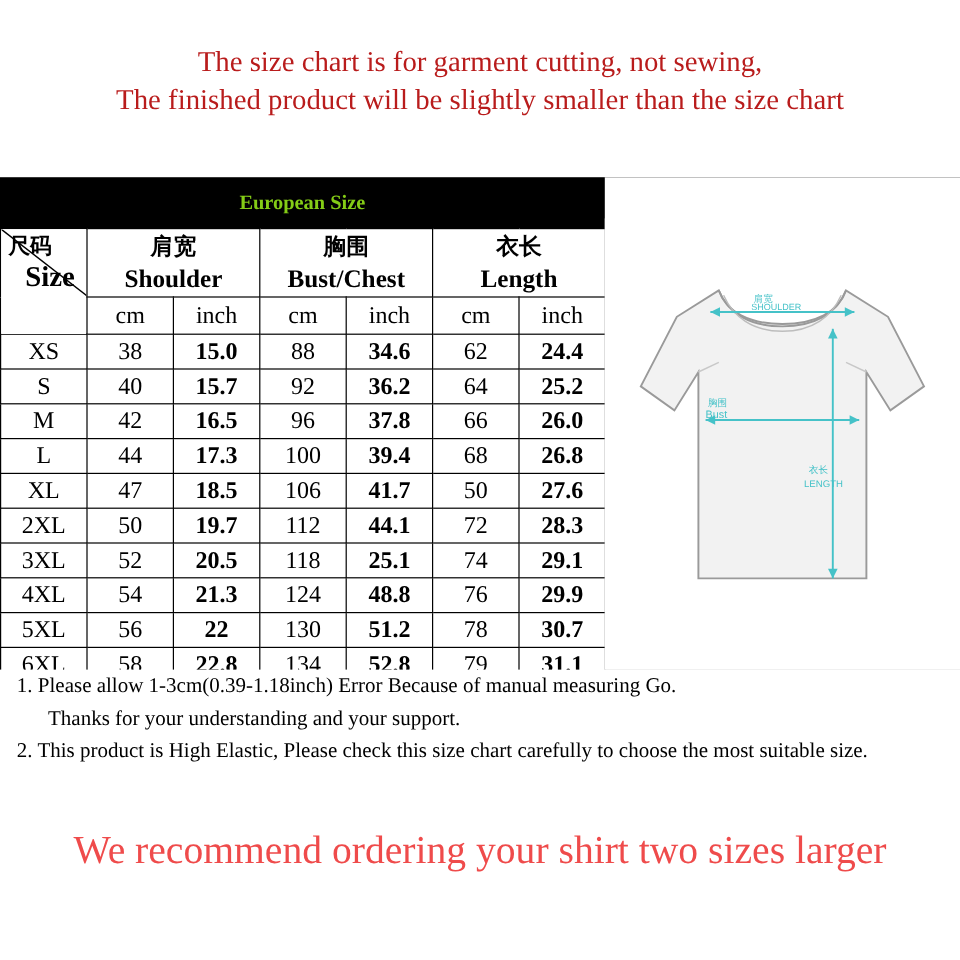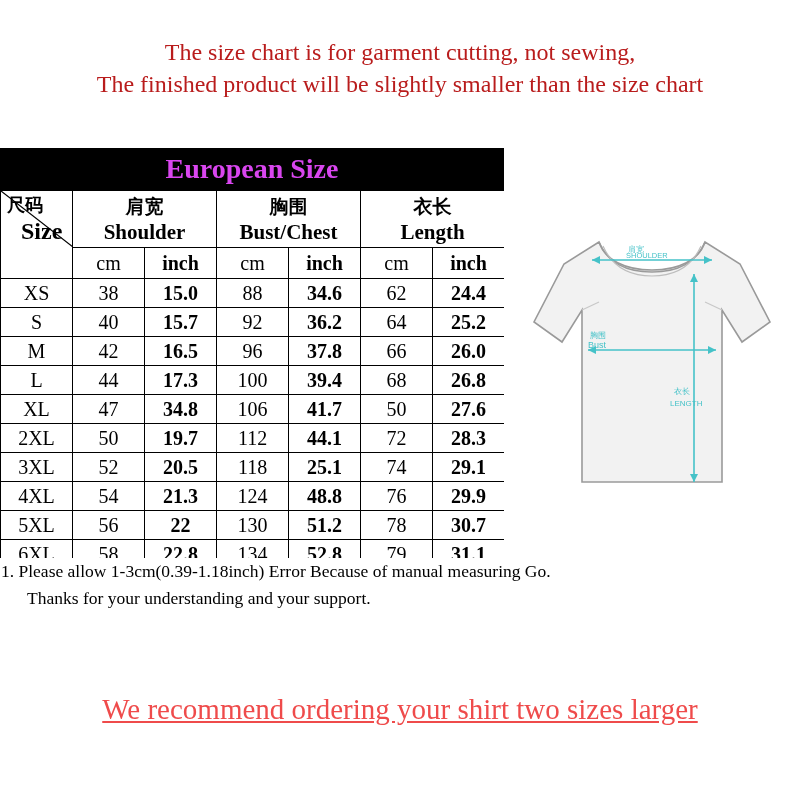--- a/index.html
+++ b/index.html
@@ -55,22 +55,22 @@
     top: 0;
     width: 296px;
     height: 410px;
     background: #fff;
   }
 
   .euro-title {
     height: 42px;
     line-height: 42px;
     text-align: center;
-    color: #d946ef;
-    font-size: 28px;
+    color: #84cc16;
+    font-size: 17px;
     font-weight: bold;
     font-family: "Liberation Serif", serif;
     background: #000;
   }
 
   table.size-table {
     border-collapse: collapse;
     width: 504px;
     background: #fff;
     table-layout: fixed;
@@ -120,21 +120,21 @@
     height: 30px;
     font-size: 20px;
     color: #000;
     font-weight: normal;
     margin-top: 26px;
   }
   .unit-inch {
     height: 30px;
     font-size: 20px;
     color: #ff2b2b;
-    font-weight: bold;
+    font-weight: normal;
   }
 
   .row-cell {
     height: 28px;
     font-size: 20px;
   }
   .cell-red {
     color: #ff2b2b;
     font-weight: bold;
   }
@@ -156,45 +156,44 @@
   .notes {
     position: absolute;
     left: 0;
     top: 558px;
     width: 800px;
     background: #fff;
     color: #000;
     font-family: "Liberation Serif", serif;
     font-size: 17.5px;
     line-height: 27px;
-    padding-left: 1px;
+    padding-left: 14px;
     box-sizing: border-box;
   }
   .notes .indent { padding-left: 26px; }
 
   
   .bottom-notice {
     position: absolute;
     left: 0;
     top: 672px;
     width: 800px;
     text-align: center;
     color: #ef4b4b;
     font-family: "Liberation Serif", serif;
   }
   .bottom-line-1 {
     font-size: 24px;
     line-height: 34px;
   }
   .bottom-line-2 {
-    font-size: 29px;
+    font-size: 33px;
     line-height: 46px;
     margin-top: 14px;
     white-space: nowrap;
-    text-decoration: underline;
   }
 </style>
 </head>
 <body>
 
 <div class="page">
 
   <div class="top-notice">
     <div>The size chart is for garment cutting, not sewing,</div>
     <div>The finished product will be slightly smaller than the size chart</div>
@@ -279,21 +278,21 @@
               <td class="row-cell">44</td>
               <td class="row-cell cell-red">17.3</td>
               <td class="row-cell">100</td>
               <td class="row-cell cell-red">39.4</td>
               <td class="row-cell">68</td>
               <td class="row-cell cell-red">26.8</td>
             </tr>
             <tr>
               <td class="row-cell cell-size">XL</td>
               <td class="row-cell">47</td>
-              <td class="row-cell cell-red">34.8</td>
+              <td class="row-cell cell-red">18.5</td>
               <td class="row-cell">106</td>
               <td class="row-cell cell-red">41.7</td>
               <td class="row-cell">50</td>
               <td class="row-cell cell-red">27.6</td>
             </tr>
             <tr>
               <td class="row-cell cell-size">2XL</td>
               <td class="row-cell">50</td>
               <td class="row-cell cell-red">19.7</td>
               <td class="row-cell">112</td>
@@ -372,19 +371,20 @@
         <polygon points="190,300 186,292 194,292" fill="#45c2c8"></polygon>
         <text x="170" y="212" font-family="DejaVu Sans, sans-serif" font-size="8" fill="#45c2c8">衣长</text>
         <text x="166" y="224" font-family="Liberation Sans, sans-serif" font-size="8" fill="#45c2c8">LENGTH</text>
       </svg>
     </div>
   </div>
 
   <div class="notes">
     <div>1. Please allow 1-3cm(0.39-1.18inch) Error Because of manual measuring Go.</div>
     <div class="indent">Thanks for your understanding  and your support.</div>
+    <div>2. This product is High Elastic, Please check this size chart carefully to choose the most suitable size.</div>
   </div>
 
   <div class="bottom-notice">
     <div class="bottom-line-2">We recommend ordering your shirt two sizes larger</div>
   </div>
 
 </div>
 
 </body></html>

